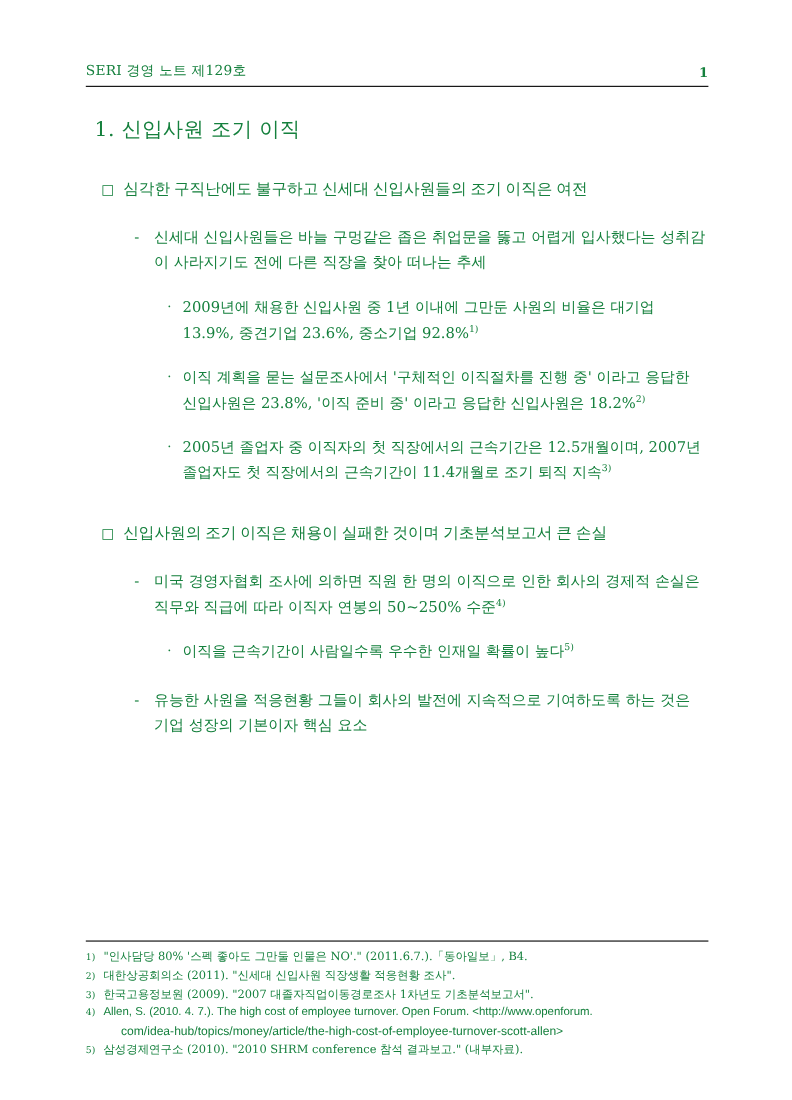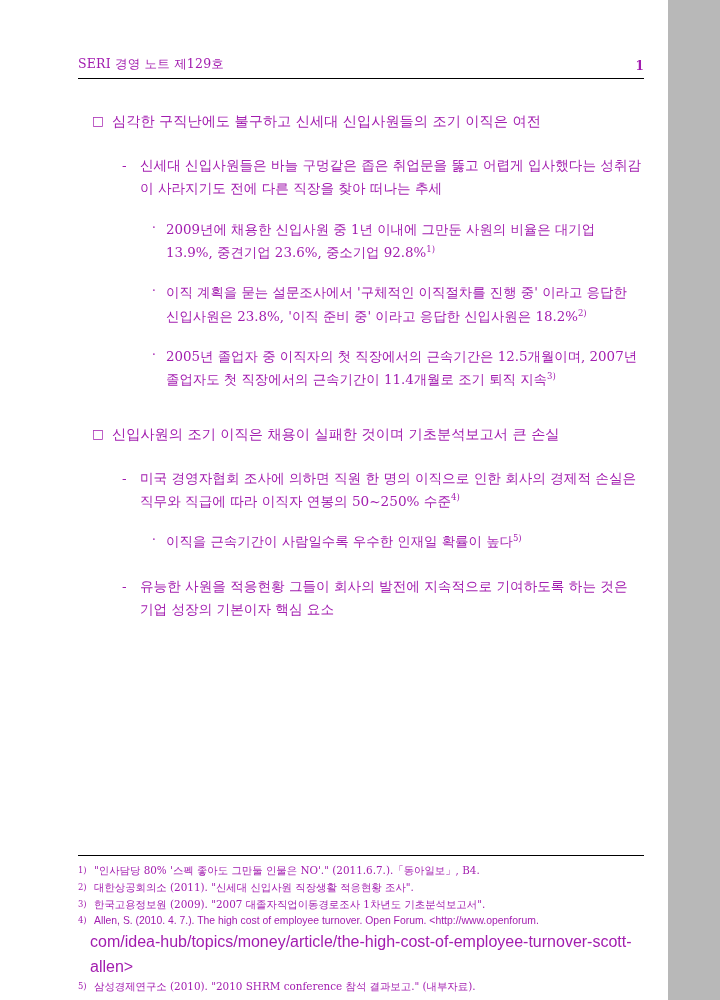--- a/index.html
+++ b/index.html
@@ -2,26 +2,26 @@
 <html><head>
 <meta charset="utf-8">
 <style>
   html, body {
     margin: 0;
     padding: 0;
     background: #b8b8b8;
   }
   .page {
     position: relative;
-    width: 668px;
+    width: 720px;
     height: 1000px;
     background: #ffffff;
     box-sizing: border-box;
     font-family: "DejaVu Serif", "Liberation Serif", serif;
-    color: #a21caf;
+    color: #15803d;
     overflow: hidden;
   }
   .content {
     position: absolute;
     left: 78px;
     top: 56px;
     width: 566px;
   }
 
   
@@ -61,21 +61,21 @@
     display: flex;
     font-size: 14.2px;
     line-height: 1.62;
   }
   .lvl1 .bullet {
     width: 20px;
     flex: 0 0 20px;
     font-size: 12.5px;
     line-height: 1.75;
   }
-  .lvl1 .txt { flex: 1; }
+  .lvl1 .txt { flex: 1; font-family: Liberation Serif, serif; }
 
   .lvl2 {
     margin-top: 21px;
     margin-left: 44px;
     display: flex;
     font-size: 13.6px;
     line-height: 1.72;
   }
   .lvl2 .bullet {
     width: 18px;
@@ -123,39 +123,40 @@
     font-family: "DejaVu Serif", "Liberation Serif", serif;
     margin-bottom: 1px;
   }
   .fn-item .fn-num {
     flex: 0 0 16px;
     font-size: 8.4px;
     padding-top: 1px;
   }
   .fn-item .fn-txt { flex: 1; }
   .fn-cont {
-    margin-left: 12px;
-    font-size: 16px;
+    margin-left: 32px;
+    font-size: 11px;
     line-height: 1.52;
   }
   .mono { font-family: Liberation Sans, sans-serif; }
 </style>
 </head>
 <body>
 
 <div class="page">
 
   <div class="content">
 
     <div class="header">
       <div class="header-title">SERI 경영 노트 제129호</div>
       <div class="header-page">1</div>
     </div>
     <div class="rule"></div>
 
+    <div class="section-title">1. 신입사원 조기 이직</div>
 
     <div class="lvl1">
       <div class="bullet">□</div>
       <div class="txt">심각한 구직난에도 불구하고 신세대 신입사원들의 조기 이직은 여전</div>
     </div>
 
     <div class="lvl2">
       <div class="bullet">-</div>
       <div class="txt">신세대 신입사원들은 바늘 구멍같은 좁은 취업문을 뚫고 어렵게 입사했다는 성취감이 사라지기도 전에 다른 직장을 찾아 떠나는 추세</div>
     </div>

